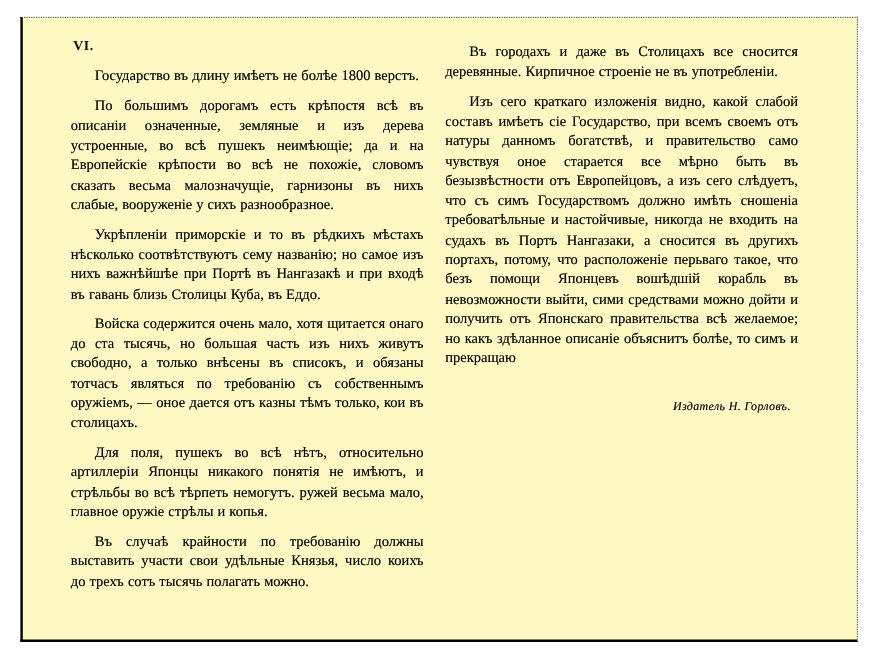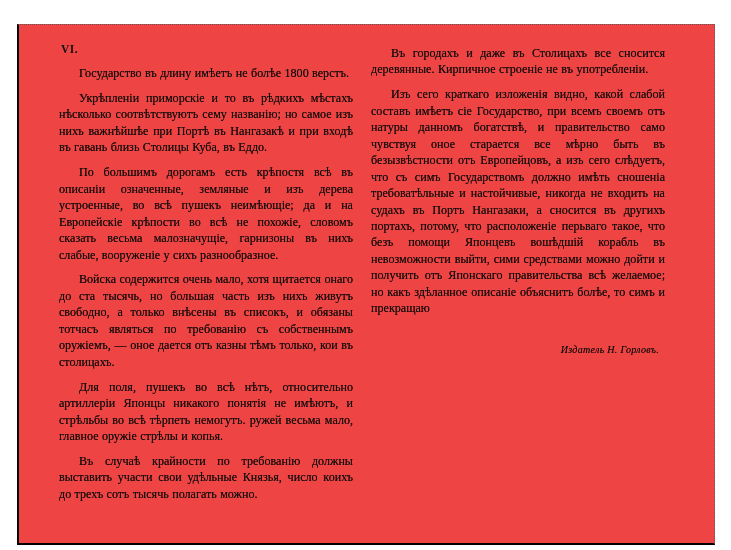--- a/index.html
+++ b/index.html
@@ -20,29 +20,29 @@
     left: 0; top: 0;
     width: 731px;
     height: 550px;
     background: #ffffff;
   }
 
   
   #page-frame {
     position: absolute;
     left: 17px;
-    top: 24px;
+    top: 14px;
     width: 698px;
     height: 521px;
     box-sizing: border-box;
     border-left: 2px solid #000000;
     border-bottom: 2px solid #000000;
     border-top: 1px dotted #5a5a5a;
     border-right: 1px dotted #5a5a5a;
-    background: #ef4444;
+    background: #fef9c3;
   }
 
   #content-area {
     position: absolute;
     left: 0; top: 0;
     width: 698px;
     height: 521px;
   }
 
   .page-column {
@@ -102,22 +102,22 @@
 <body>
 
 <div id="scan-page">
   <div id="page-frame">
     <div id="content-area">
 
       <div class="page-column" id="column-left">
         <div class="folio" id="folio-left">VI.</div>
         <div class="col-body">
           <p class="para">Государство въ длину имѣетъ не болѣе 1800 верстъ.</p>
+          <p class="para">По большимъ дорогамъ есть крѣпостя всѣ въ описаніи означенные, земляные и изъ дерева устроенные, во всѣ пушекъ неимѣющіе; да и на Европейскіе крѣпости во всѣ не похожіе, словомъ сказать весьма малозначущіе, гарнизоны въ нихъ слабые, вооруженіе у сихъ разнообразное.</p>
           <p class="para">Укрѣпленіи приморскіе и то въ рѣдкихъ мѣстахъ нѣсколько соотвѣтствуютъ сему названію; но самое изъ нихъ важнѣйшѣе при Портѣ въ Нангазакѣ и при входѣ въ гавань близь Столицы Куба, въ Еддо.</p>
-          <p class="para">По большимъ дорогамъ есть крѣпостя всѣ въ описаніи означенные, земляные и изъ дерева устроенные, во всѣ пушекъ неимѣющіе; да и на Европейскіе крѣпости во всѣ не похожіе, словомъ сказать весьма малозначущіе, гарнизоны въ нихъ слабые, вооруженіе у сихъ разнообразное.</p>
           <p class="para">Войска содержится очень мало, хотя щитается онаго до ста тысячь, но большая часть изъ нихъ живутъ свободно, а только внѣсены въ списокъ, и обязаны тотчасъ являться по требованію съ собственнымъ оружіемъ, — оное дается отъ казны тѣмъ только, кои въ столицахъ.</p>
           <p class="para">Для поля, пушекъ во всѣ нѣтъ, относительно артиллеріи Японцы никакого понятія не имѣютъ, и стрѣльбы во всѣ тѣрпеть немогутъ. ружей весьма мало, главное оружіе стрѣлы и копья.</p>
           <p class="para">Въ случаѣ крайности по требованію должны выставить участи свои удѣльные Князья, число коихъ до трехъ сотъ тысячь полагать можно.</p>
         </div>
       </div>
 
       <div class="page-column" id="column-right">
         <div class="col-body">
           <p class="para">Въ городахъ и даже въ Столицахъ все сносится деревянные. Кирпичное строеніе не въ употребленіи.</p>
           <p class="para">Изъ сего краткаго изложенія видно, какой слабой составъ имѣетъ сіе Государство, при всемъ своемъ отъ натуры данномъ богатствѣ, и правительство само чувствуя оное старается все мѣрно быть въ безызвѣстности отъ Европейцовъ, а изъ сего слѣдуетъ, что съ симъ Государствомъ должно имѣть сношеніа требоватѣльные и настойчивые, никогда не входить на судахъ въ Портъ Нангазаки, а сносится въ другихъ портахъ, потому, что расположеніе перьваго такое, что безъ помощи Японцевъ вошѣдшій корабль въ невозможности выйти, сими средствами можно дойти и получить отъ Японскаго правительства всѣ желаемое; но какъ здѣланное описаніе объяснитъ болѣе, то симъ и прекращаю</p>

